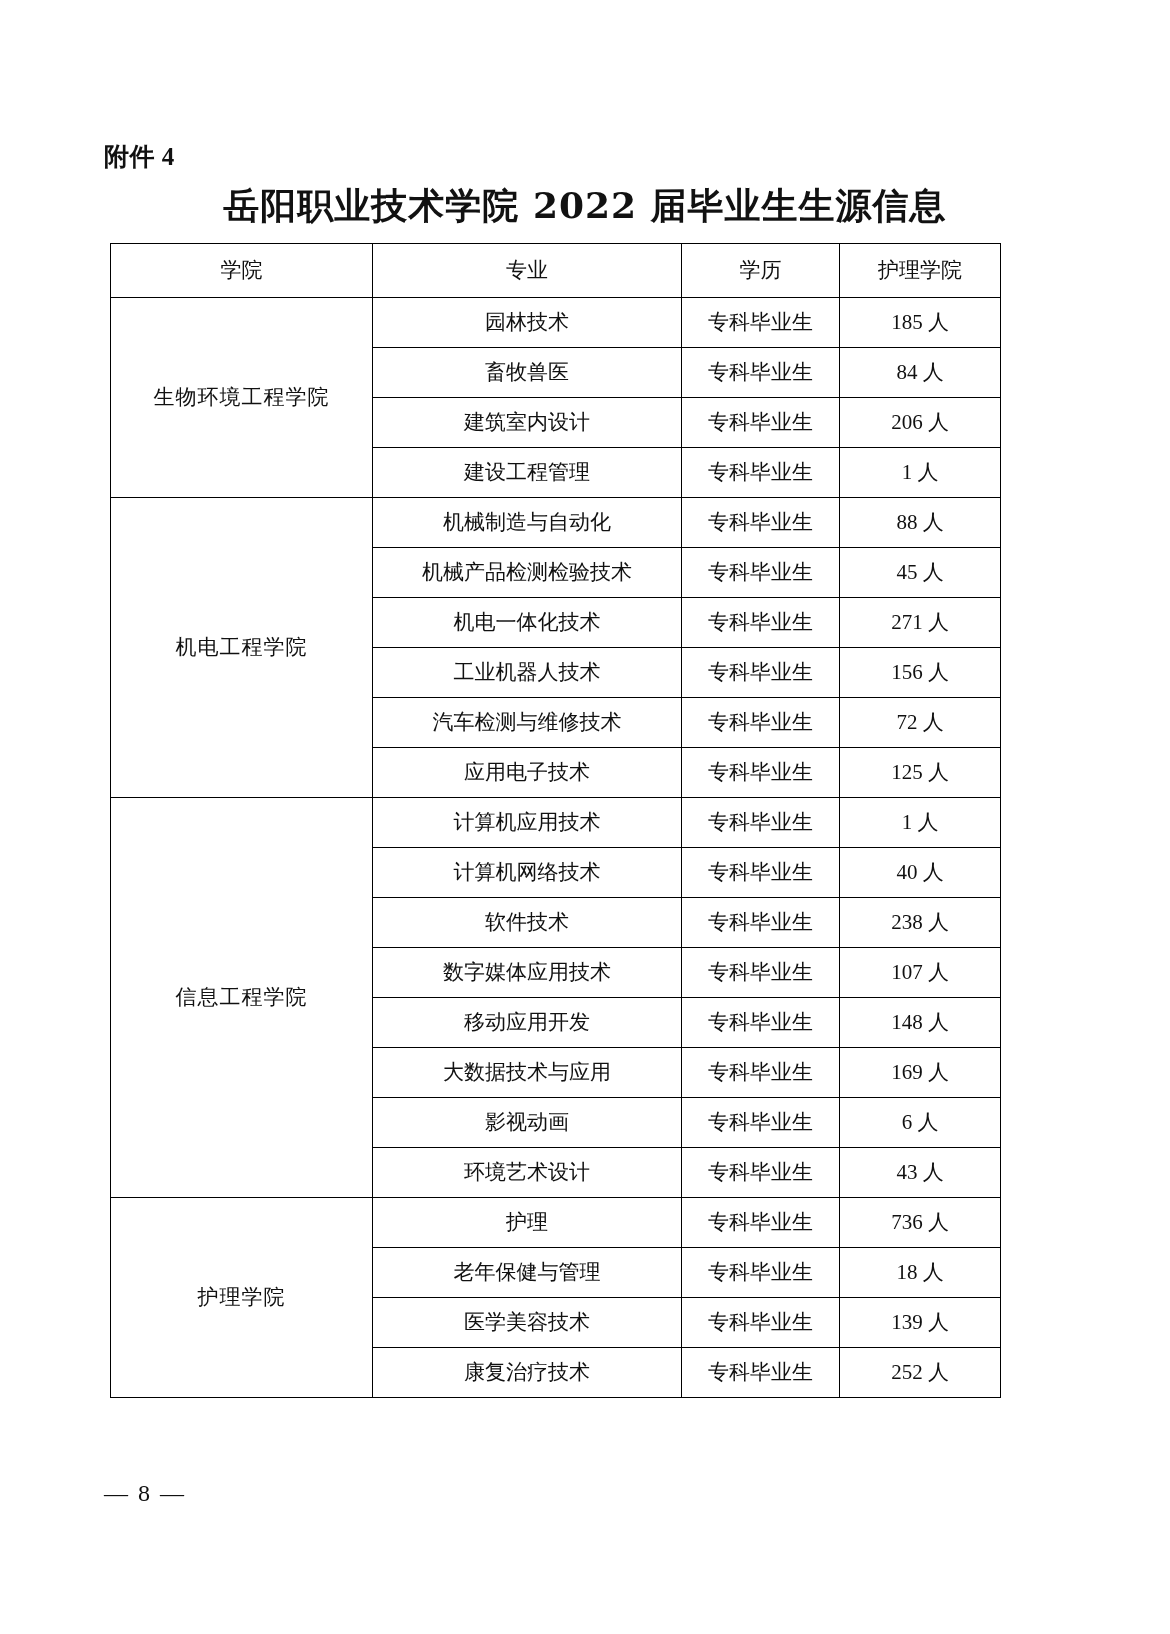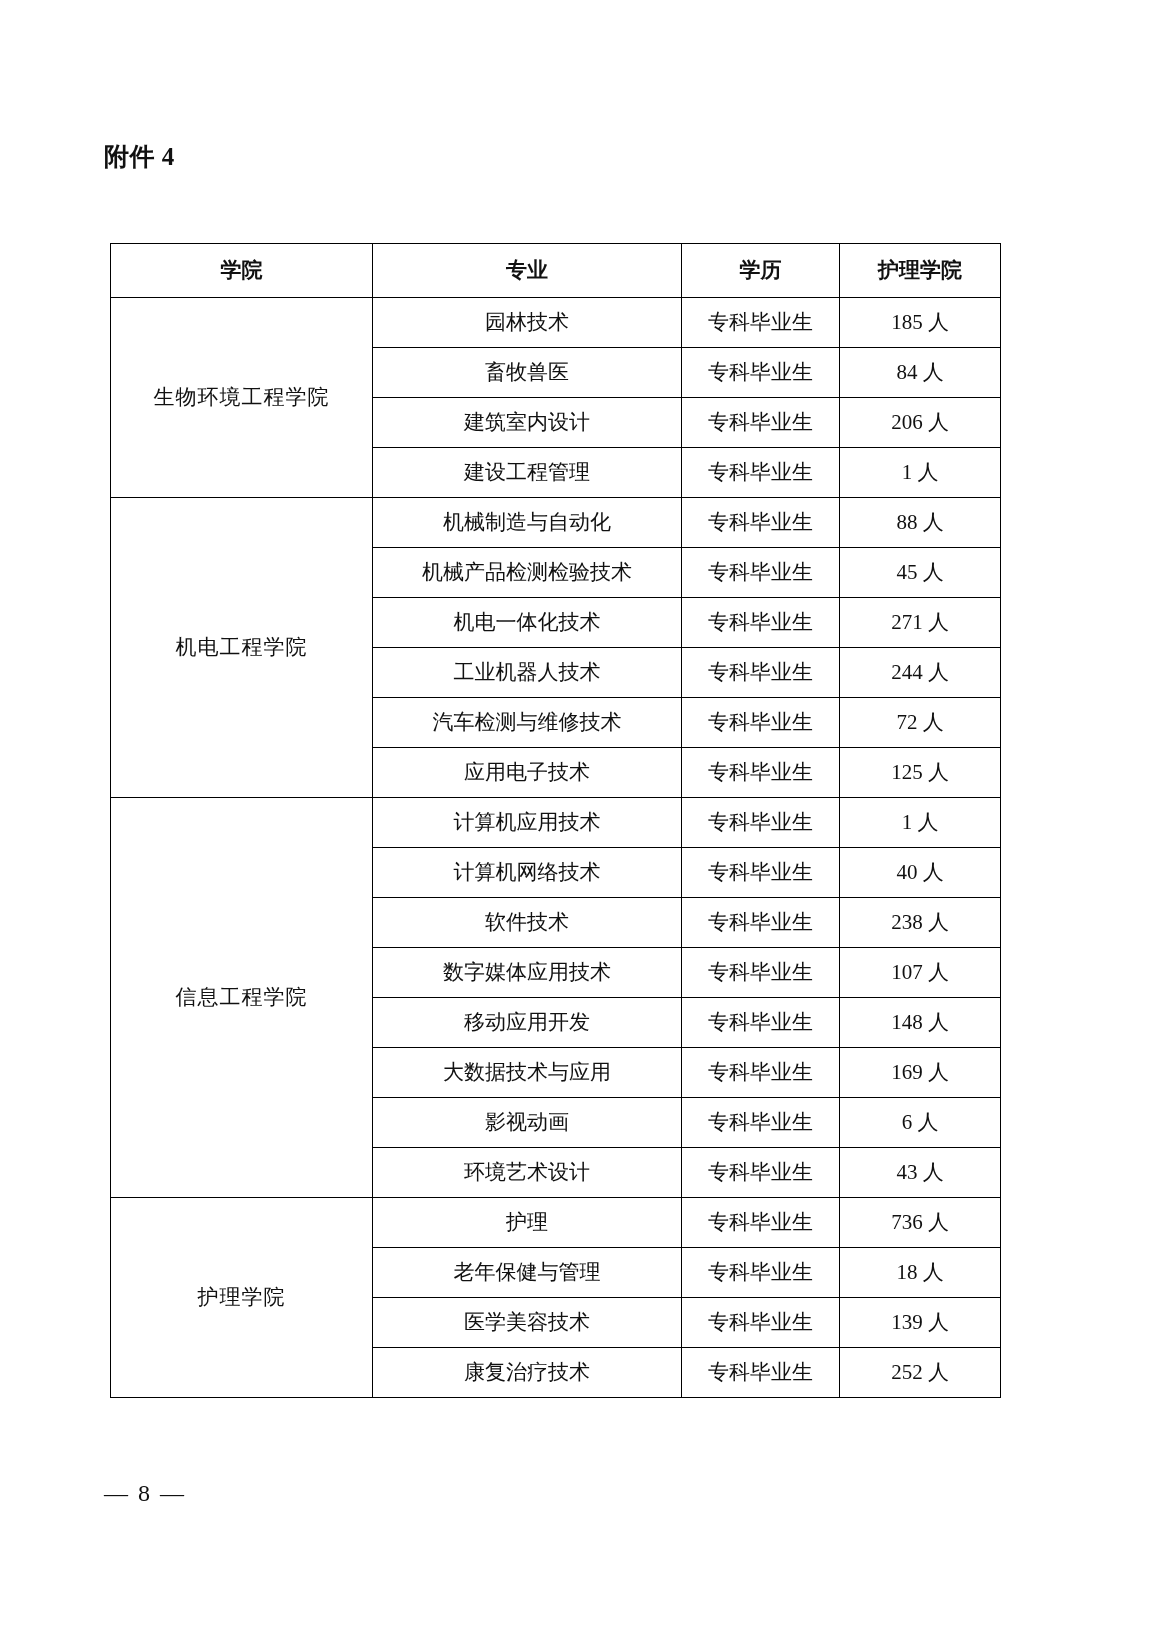--- a/index.html
+++ b/index.html
@@ -60,21 +60,21 @@
     vertical-align: middle;
     font-size: 21px;
     font-weight: normal;
     font-family: "Liberation Serif", "DejaVu Serif", serif;
     padding: 0;
     height: 49px;
     line-height: 1.2;
   }
   table.info-table thead th {
     height: 53px;
-    font-weight: bold;
+    font-weight: normal;
   }
   col.c-college { width: 262px; }
   col.c-major   { width: 309px; }
   col.c-degree  { width: 158px; }
   col.c-count   { width: 161px; }
 
   td.college-cell {
     font-size: 21px;
     letter-spacing: 1px;
   }
@@ -87,20 +87,21 @@
     font-family: "Liberation Serif", "DejaVu Serif", serif;
   }
 </style>
 </head>
 <body>
 
 <div class="page">
 
   <div class="attachment-label">附件 4</div>
 
+  <div class="doc-title">岳阳职业技术学院 2022 届毕业生生源信息</div>
 
   <div class="table-wrap">
     <table class="info-table">
       <colgroup>
         <col class="c-college">
         <col class="c-major">
         <col class="c-degree">
         <col class="c-count">
       </colgroup>
       <thead>
@@ -145,21 +146,21 @@
             <td>45 人</td>
           </tr>
           <tr>
             <td>机电一体化技术</td>
             <td>专科毕业生</td>
             <td>271 人</td>
           </tr>
           <tr>
             <td>工业机器人技术</td>
             <td>专科毕业生</td>
-            <td>244 人</td>
+            <td>156 人</td>
           </tr>
           <tr>
             <td>汽车检测与维修技术</td>
             <td>专科毕业生</td>
             <td>72 人</td>
           </tr>
           <tr>
             <td>应用电子技术</td>
             <td>专科毕业生</td>
             <td>125 人</td>

